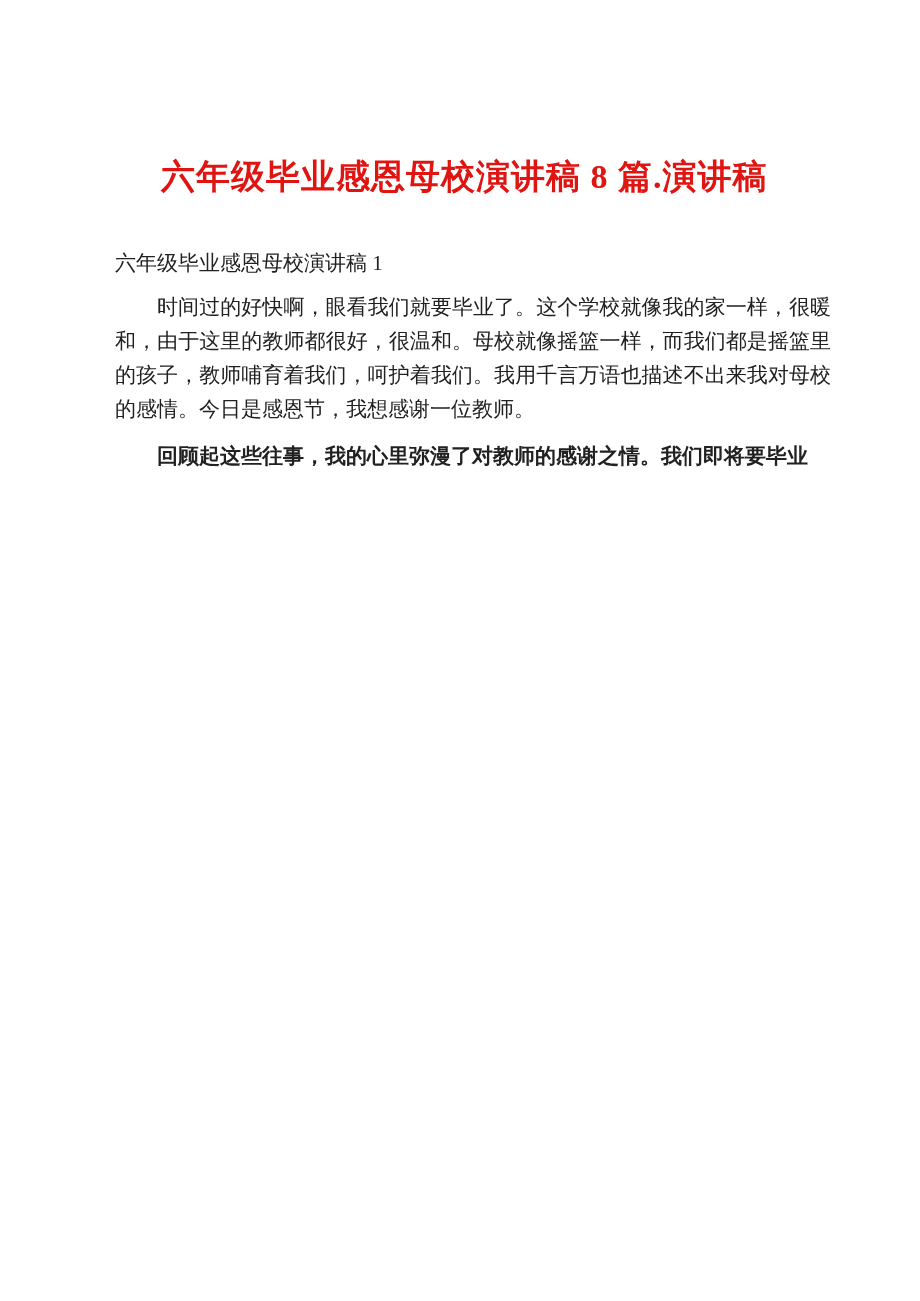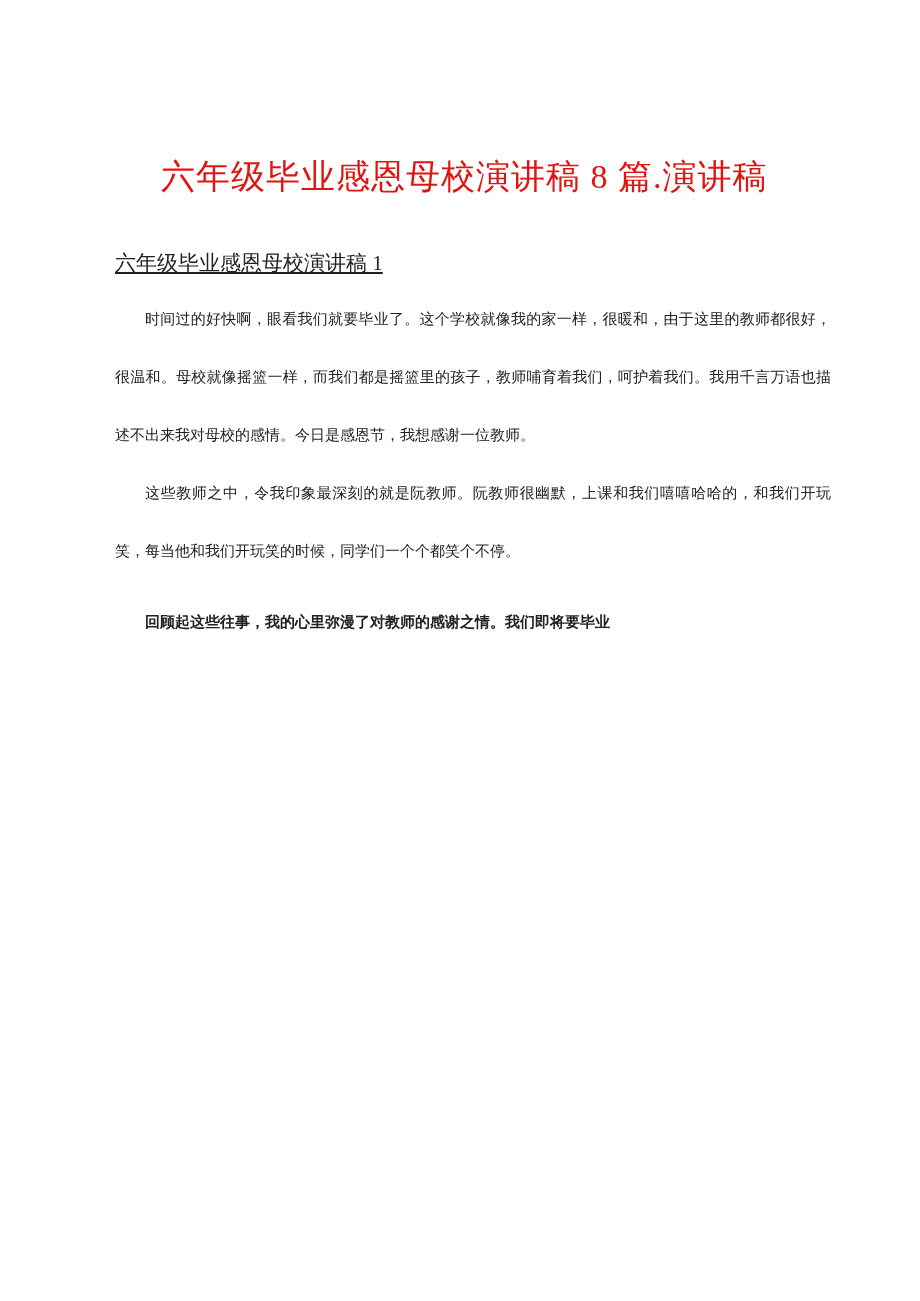--- a/index.html
+++ b/index.html
@@ -15,53 +15,52 @@
     box-sizing: border-box;
     width: 920px;
     height: 1301px;
     padding-left: 115px;
     padding-right: 89px; 
   }
   .doc-title {
     margin: 156px 0 9px 46px;
     font-size: 34px;
     line-height: 42px;
-    font-weight: normal;
+    font-weight: bold;
     letter-spacing: 1px;
     white-space: nowrap;
   }
   .section-heading {
     margin-top: 51px;
     font-size: 21px;
     line-height: 28px;
   }
   .doc-body {
     margin-top: 13px;
-    font-size: 15px;
-    line-height: 58px;
+    font-size: 21px;
+    line-height: 34px;
     text-align: justify;
   }
   .para {
     margin: 0;
     padding: 0;
     text-indent: 2em;
   }
   .para.last {
     margin-top: 13px;
     font-weight: bold;
   }
 </style>
 </head>
 <body style="background: rgb(255, 255, 255);">
 
 <div class="page">
 
   <h1 class="doc-title" style="color: rgb(224, 21, 18);">六年级毕业感恩母校演讲稿 8 篇.演讲稿</h1>
 
-  <div class="section-heading" style="color: rgb(33, 33, 33); text-decoration: underline;">六年级毕业感恩母校演讲稿 1</div>
+  <div class="section-heading" style="color: rgb(33, 33, 33);">六年级毕业感恩母校演讲稿 1</div>
 
   <div class="doc-body" style="color: rgb(33, 33, 33);">
     <p class="para">时间过的好快啊，眼看我们就要毕业了。这个学校就像我的家一样，很暖和，由于这里的教师都很好，很温和。母校就像摇篮一样，而我们都是摇篮里的孩子，教师哺育着我们，呵护着我们。我用千言万语也描述不出来我对母校的感情。今日是感恩节，我想感谢一位教师。</p>
-    <p class="para">这些教师之中，令我印象最深刻的就是阮教师。阮教师很幽默，上课和我们嘻嘻哈哈的，和我们开玩笑，每当他和我们开玩笑的时候，同学们一个个都笑个不停。</p>
     <p class="para last">回顾起这些往事，我的心里弥漫了对教师的感谢之情。我们即将要毕业</p>
   </div>
 
 </div>
 
 </body></html>

